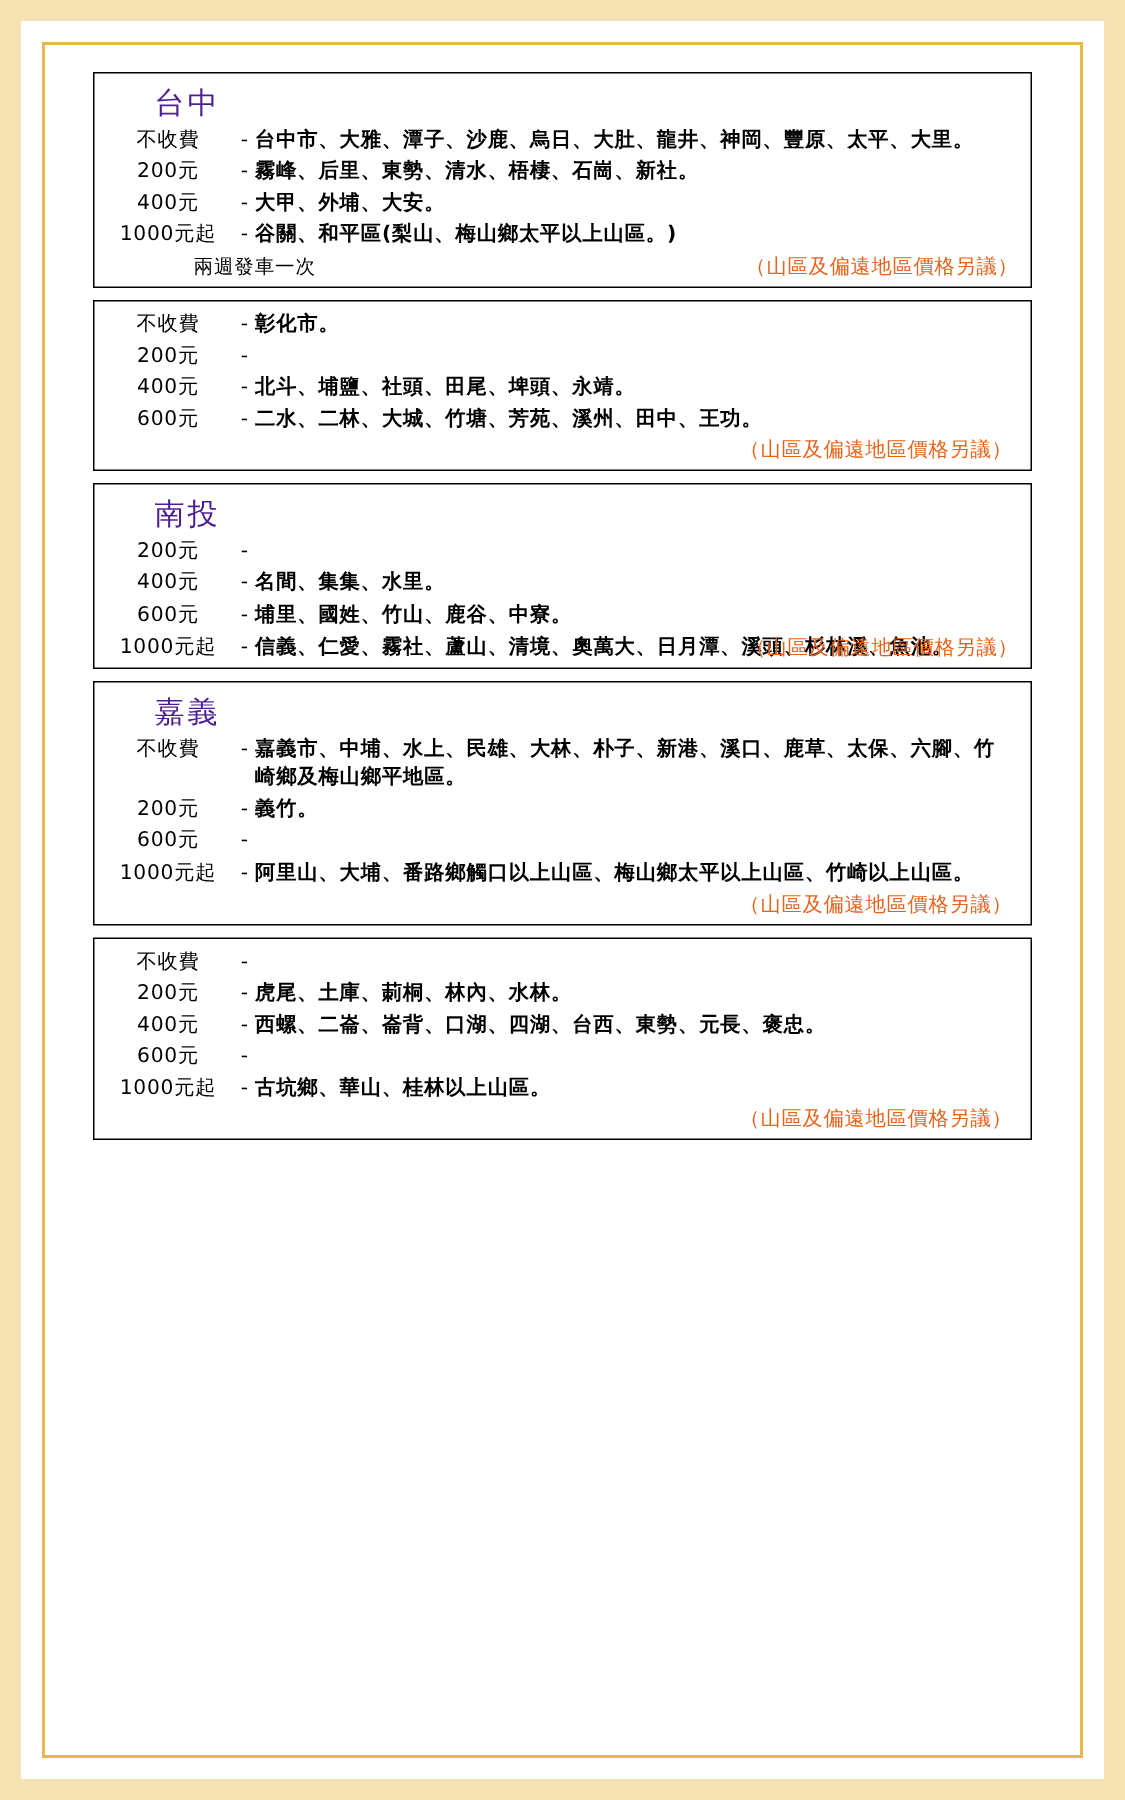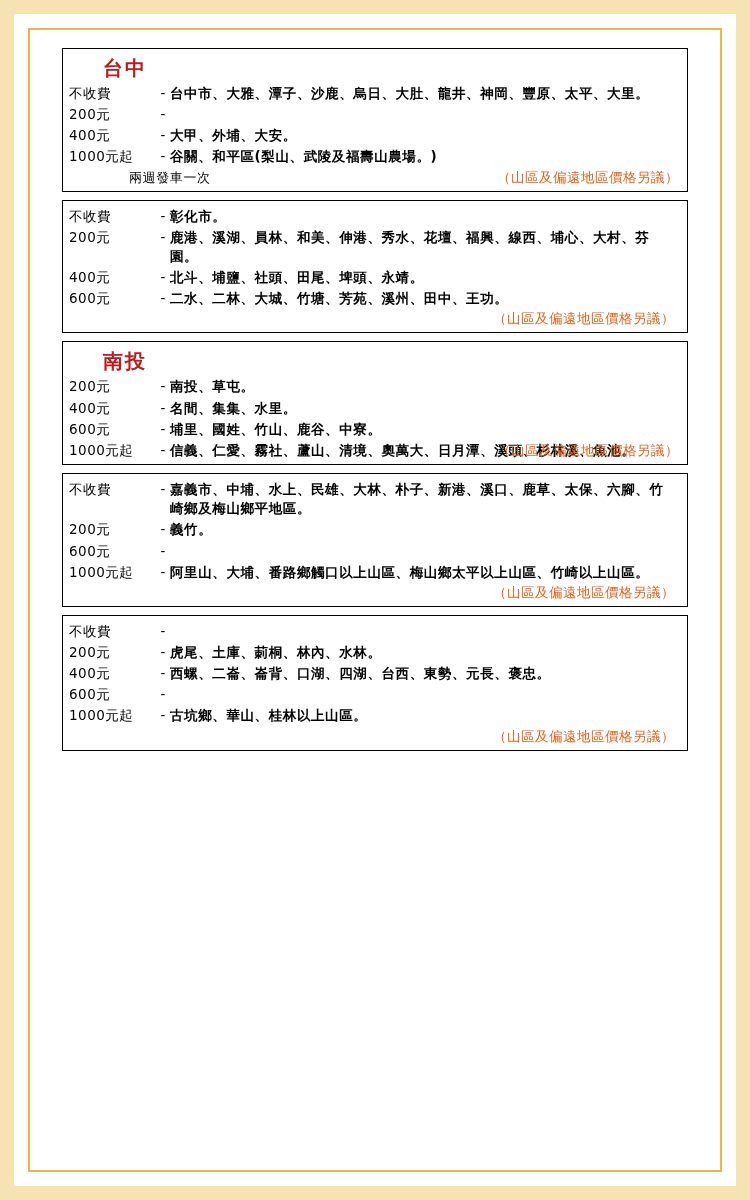--- a/index.html
+++ b/index.html
@@ -45,41 +45,41 @@
   .region-box {
     border: 1px solid #000000;
     box-sizing: border-box;
     padding: 6px 10px 4px 6px;
     position: relative;
     background: #ffffff;
     flex: 0 0 auto;
   }
   .region-title {
     font-size: 20px;
-    font-weight: bold;
-    color: #b91c1c;
+    font-weight: normal;
+    color: #4c1d95;
     margin: 2px 0 4px 34px;
     letter-spacing: 2px;
     line-height: 1.15;
   }
   .rows {
     display: flex;
     flex-direction: column;
     gap: 2px;
   }
   .row {
     display: flex;
     align-items: flex-start;
     font-size: 13.5px;
     line-height: 1.42;
     color: #000000;
   }
   .price {
     flex: 0 0 86px;
-    text-align: left;
+    text-align: center;
     padding-right: 3px;
     white-space: nowrap;
     font-size: 13.5px;
     letter-spacing: 0.5px;
   }
   .dash {
     flex: 0 0 10px;
     text-align: center;
   }
   .places {
@@ -121,47 +121,47 @@
         <div class="region-title">台中</div>
         <div class="rows">
           <div class="row">
             <span class="price">不收費</span>
             <span class="dash">-</span>
             <span class="places">台中市、大雅、潭子、沙鹿、烏日、大肚、龍井、神岡、豐原、太平、大里。</span>
           </div>
           <div class="row">
             <span class="price">200元</span>
             <span class="dash">-</span>
+            <span class="places">霧峰、后里、東勢、清水、梧棲、石崗、新社。</span>
           </div>
           <div class="row">
             <span class="price">400元</span>
             <span class="dash">-</span>
             <span class="places">大甲、外埔、大安。</span>
           </div>
           <div class="row">
             <span class="price">1000元起</span>
             <span class="dash">-</span>
-            <span class="places">谷關、和平區(梨山、武陵及福壽山農場。)</span>
+            <span class="places">谷關、和平區(梨山、梅山鄉太平以上山區。)</span>
           </div>
           <div class="subnote">兩週發車一次</div>
         </div>
         <div class="footnote-inline">（山區及偏遠地區價格另議）</div>
       </div>
 
       <div class="region-box">
         <div class="rows">
           <div class="row">
             <span class="price">不收費</span>
             <span class="dash">-</span>
             <span class="places">彰化市。</span>
           </div>
           <div class="row">
             <span class="price">200元</span>
             <span class="dash">-</span>
-            <span class="places">鹿港、溪湖、員林、和美、伸港、秀水、花壇、福興、線西、埔心、大村、芬園。</span>
           </div>
           <div class="row">
             <span class="price">400元</span>
             <span class="dash">-</span>
             <span class="places">北斗、埔鹽、社頭、田尾、埤頭、永靖。</span>
           </div>
           <div class="row">
             <span class="price">600元</span>
             <span class="dash">-</span>
             <span class="places">二水、二林、大城、竹塘、芳苑、溪州、田中、王功。</span>
@@ -169,21 +169,20 @@
         </div>
         <div class="footnote">（山區及偏遠地區價格另議）</div>
       </div>
 
       <div class="region-box">
         <div class="region-title">南投</div>
         <div class="rows">
           <div class="row">
             <span class="price">200元</span>
             <span class="dash">-</span>
-            <span class="places">南投、草屯。</span>
           </div>
           <div class="row">
             <span class="price">400元</span>
             <span class="dash">-</span>
             <span class="places">名間、集集、水里。</span>
           </div>
           <div class="row">
             <span class="price">600元</span>
             <span class="dash">-</span>
             <span class="places">埔里、國姓、竹山、鹿谷、中寮。</span>
@@ -191,20 +190,21 @@
           <div class="row">
             <span class="price">1000元起</span>
             <span class="dash">-</span>
             <span class="places">信義、仁愛、霧社、蘆山、清境、奧萬大、日月潭、溪頭、杉林溪、魚池。</span>
           </div>
         </div>
         <div class="footnote-inline">（山區及偏遠地區價格另議）</div>
       </div>
 
       <div class="region-box">
+        <div class="region-title">嘉義</div>
         <div class="rows">
           <div class="row">
             <span class="price">不收費</span>
             <span class="dash">-</span>
             <span class="places">嘉義市、中埔、水上、民雄、大林、朴子、新港、溪口、鹿草、太保、六腳、竹崎鄉及梅山鄉平地區。</span>
           </div>
           <div class="row">
             <span class="price">200元</span>
             <span class="dash">-</span>
             <span class="places">義竹。</span>

